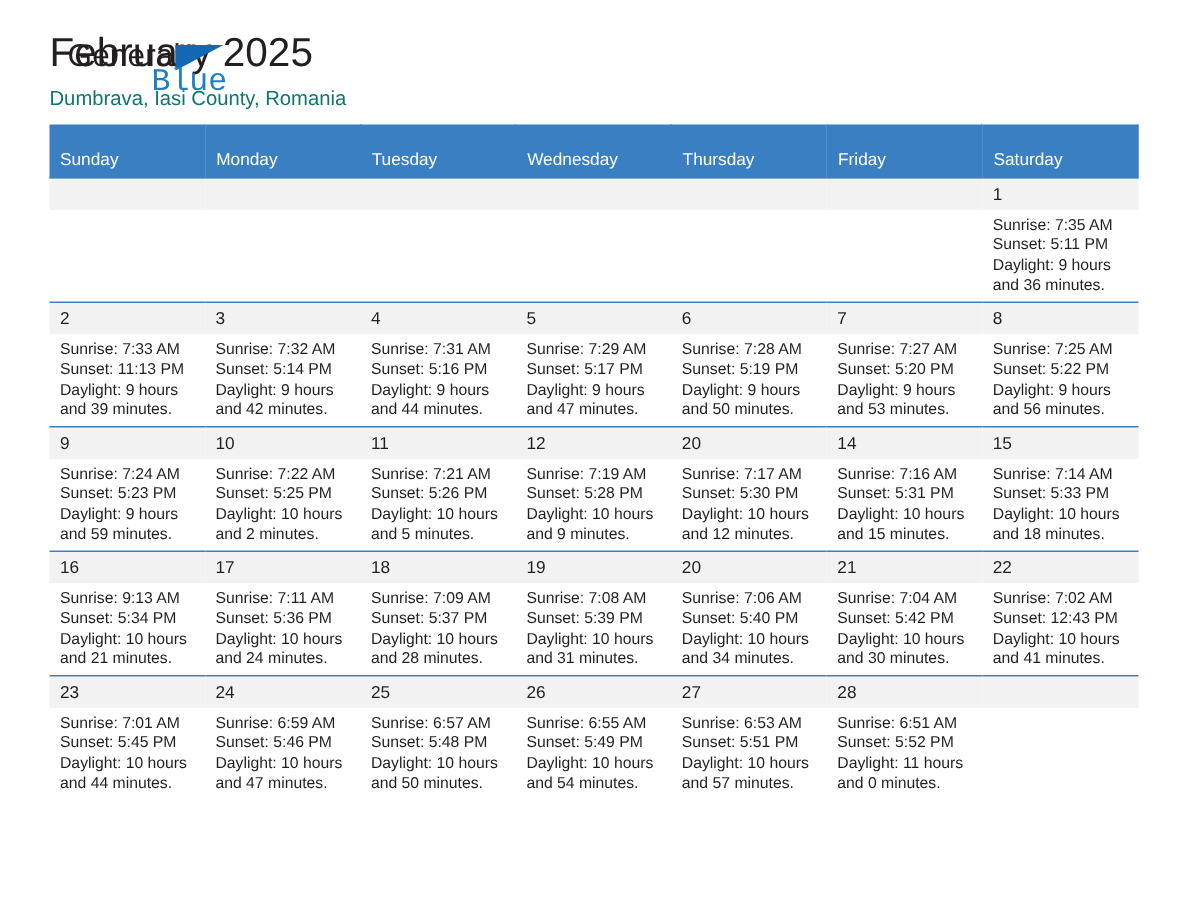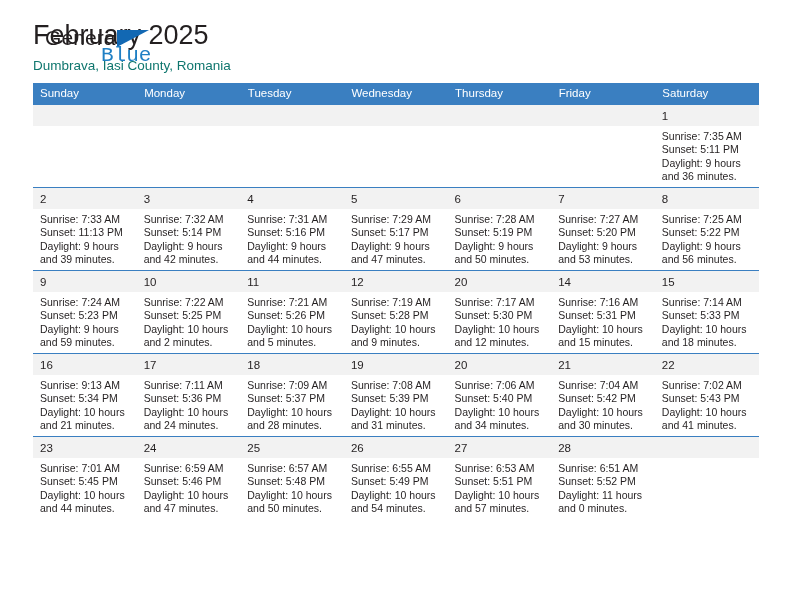--- a/index.html
+++ b/index.html
@@ -86,21 +86,21 @@
     width: 726px;
     border-collapse: collapse;
     table-layout: fixed;
   }
   .cal th {
     background: #3a7fc1;
     color: #ffffff;
     font-size: 11.5px;
     font-weight: normal;
     text-align: left;
-    padding: 4px 0 5px 7px;
+    padding: 18px 0 5px 7px;
     height: 11px;
     border-right: 1px solid #3a7fc1;
   }
   .cal td {
     vertical-align: top;
     padding: 0;
     border-top: 1px solid #3a7fc1;
     width: 103.71px;
   }
   .daynum {
@@ -407,21 +407,21 @@
             <div>Sunrise: 7:04 AM</div>
             <div>Sunset: 5:42 PM</div>
             <div>Daylight: 10 hours</div>
             <div>and 30 minutes.</div>
           </div>
         </td>
         <td>
           <div class="daynum">22</div>
           <div class="daybody">
             <div>Sunrise: 7:02 AM</div>
-            <div>Sunset: 5:43 PM</div>
+            <div>Sunset: 12:43 PM</div>
             <div>Daylight: 10 hours</div>
             <div>and 41 minutes.</div>
           </div>
         </td>
       </tr>
 
       <tr>
         <td>
           <div class="daynum">23</div>
           <div class="daybody">

